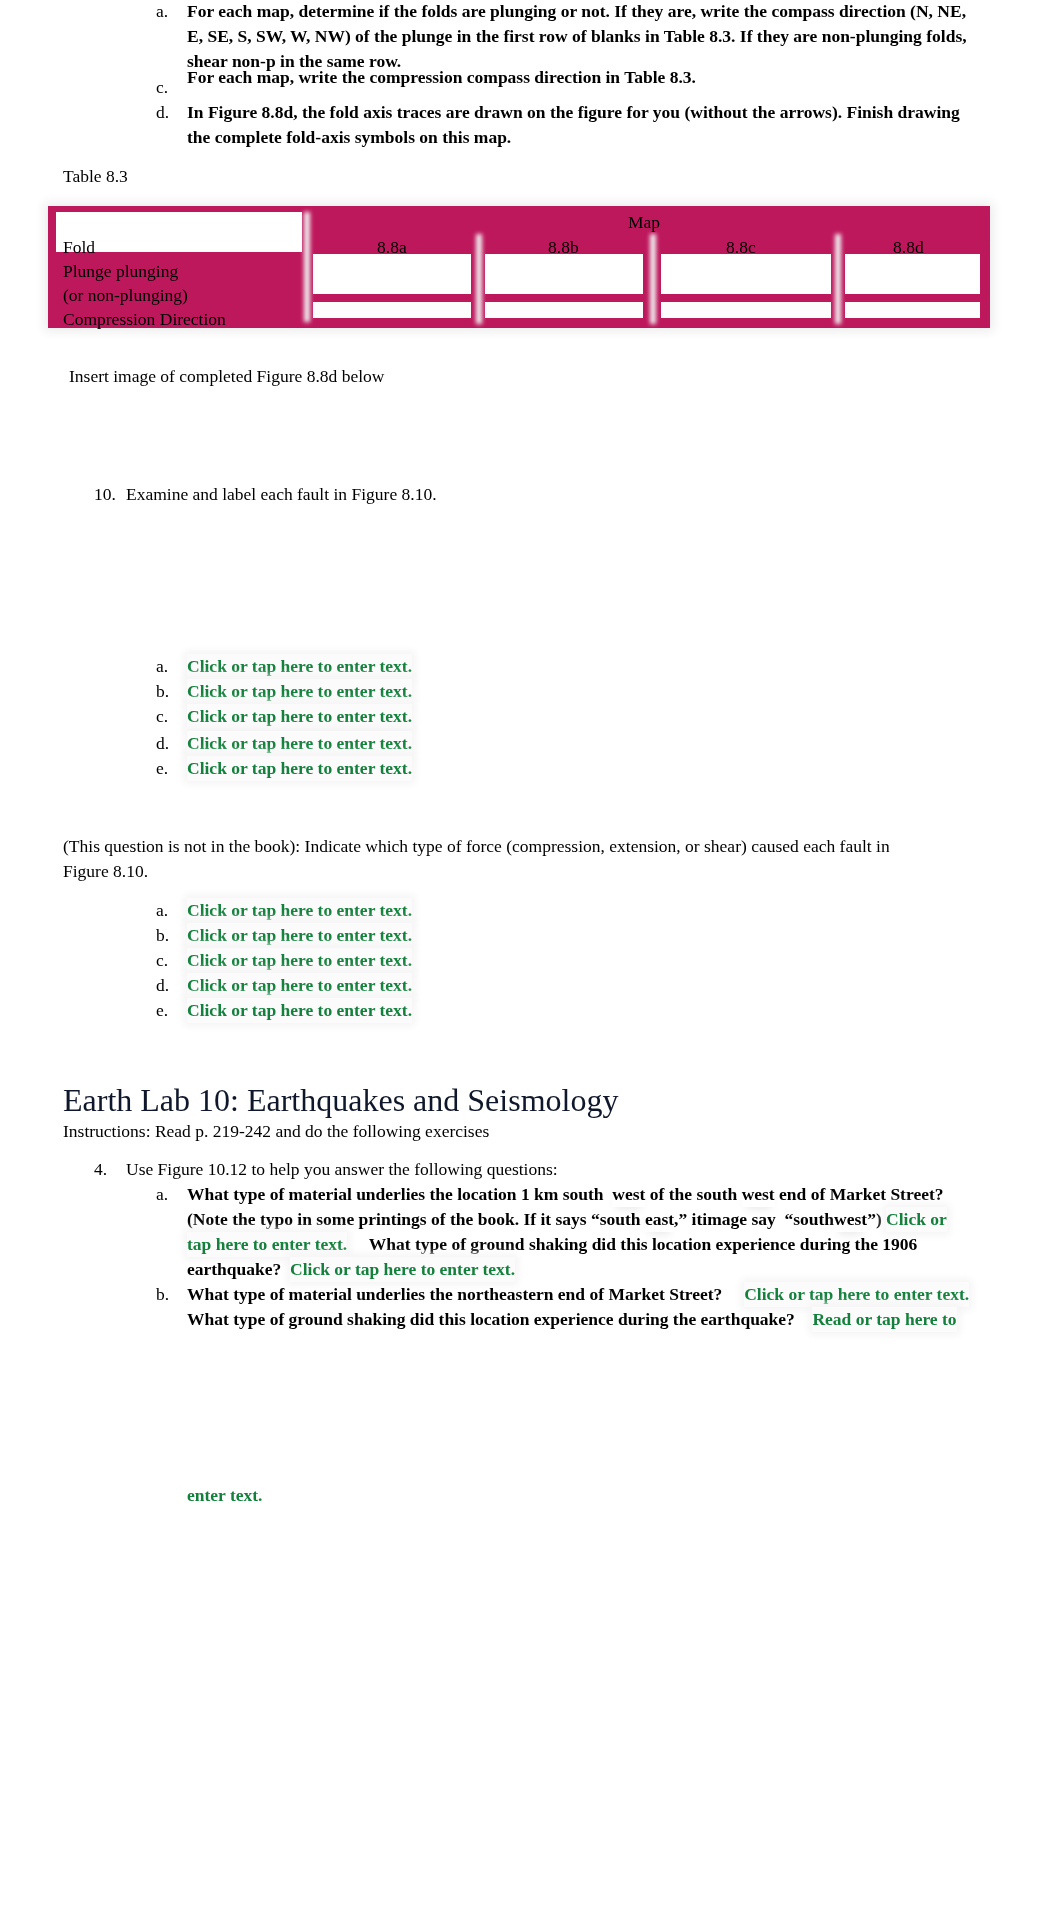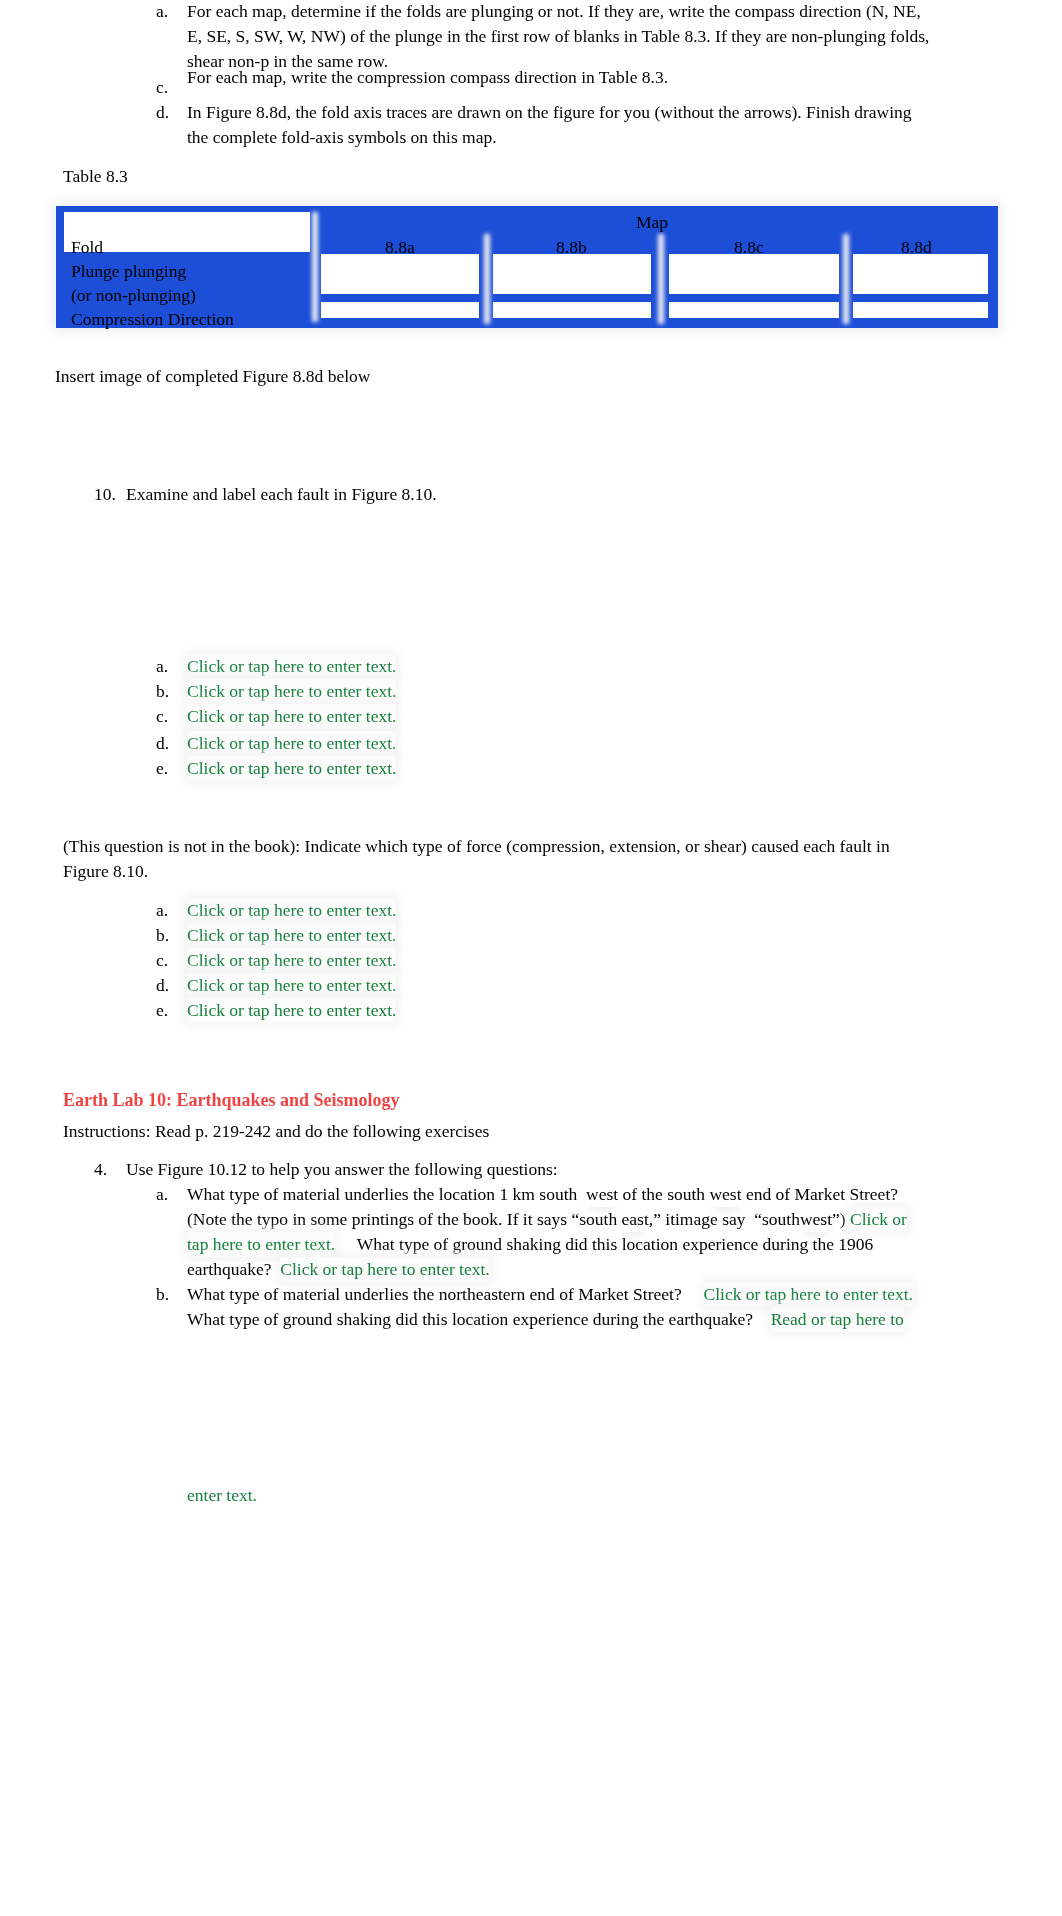--- a/index.html
+++ b/index.html
@@ -4,44 +4,44 @@
 <style>
   html, body { margin: 0; padding: 0; background: #ffffff; }
   body {
     width: 1062px; height: 1916px; position: relative; overflow: hidden;
     font-family: "Liberation Serif", "DejaVu Serif", serif;
     font-size: 17.5px; color: #000;
   }
   .abs { position: absolute; }
   .line { line-height: 25px; white-space: nowrap; }
   .lbl { position: absolute; left: 156px; }
-  .txt { position: absolute; left: 187px; }
+  .txt { position: absolute; left: 187px; font-weight: bold; }
   .ph { color: #15803d; }
   .ph-box {
     display: inline-block;
     background: #fbfbfb;
     box-shadow: 0 0 8px 3px #f4f4f4;
     cursor: text;
   }
   .shade {
     display: inline-block;
     box-shadow: 0 6px 10px -4px #e8e8e8;
   }
   
   .tbl-wrap {
-    position: absolute; left: 56px; top: 206px; width: 942px; height: 122px;
+    position: absolute; left: 48px; top: 206px; width: 942px; height: 122px;
     box-shadow: 0 0 10px 4px #eeeeee;
-    background: #1d4ed8;
+    background: #be185d;
   }
   .tcell { position: absolute; background: #ffffff; }
   .tbl-text { position: absolute; line-height: 24px; white-space: nowrap; }
   .vsep { position: absolute; width: 6px; background: #efefef; filter: blur(2px); }
   .heading {
     position: absolute; left: 63px; top: 1082px;
-    font-size: 18px; color: #ef4444; line-height: 36px; white-space: nowrap; font-weight: bold;
+    font-size: 32px; color: #0f172a; line-height: 36px; white-space: nowrap;
   }
 </style>
 </head>
 <body>
 
 <div>
   <span class="abs line lbl" style="top:-1px">a.</span>
   <span class="abs line txt" style="top:-1px">For each map, determine if the folds are plunging or not. If they are, write the compass direction (N, NE,</span>
   <span class="abs line txt" style="top:24px">E, SE, S, SW, W, NW) of the plunge in the first row of blanks in Table 8.3. If they are non-plunging folds,</span>
   <span class="abs line txt" style="top:49px">shear non-p in the same row.</span>
@@ -78,21 +78,21 @@
   <span class="tbl-text" style="left:15px; top:53px">Plunge plunging</span>
   <span class="tbl-text" style="left:15px; top:77px">(or non-plunging)</span>
   <span class="tbl-text" style="left:15px; top:101px">Compression Direction</span>
 
   <span class="tbl-text" style="left:329px; top:29px">8.8a</span>
   <span class="tbl-text" style="left:500px; top:29px">8.8b</span>
   <span class="tbl-text" style="left:678px; top:29px">8.8c</span>
   <span class="tbl-text" style="left:845px; top:29px">8.8d</span>
 </div>
 
-<span class="abs line" style="left:55px; top:364px">Insert image of completed Figure 8.8d below</span>
+<span class="abs line" style="left:69px; top:364px">Insert image of completed Figure 8.8d below</span>
 
 <span class="abs line" style="left:94px; top:482px">10.</span>
 <span class="abs line" style="left:126px; top:482px">Examine and label each fault in Figure 8.10.</span>
 
 <div>
   <span class="abs line lbl" style="top:654px">a.</span>
   <span class="abs line txt ph ph-box" style="top:654px">Click or tap here to enter text.</span>
   <span class="abs line lbl" style="top:679px">b.</span>
   <span class="abs line txt ph ph-box" style="top:679px">Click or tap here to enter text.</span>
   <span class="abs line lbl" style="top:704px">c.</span>

